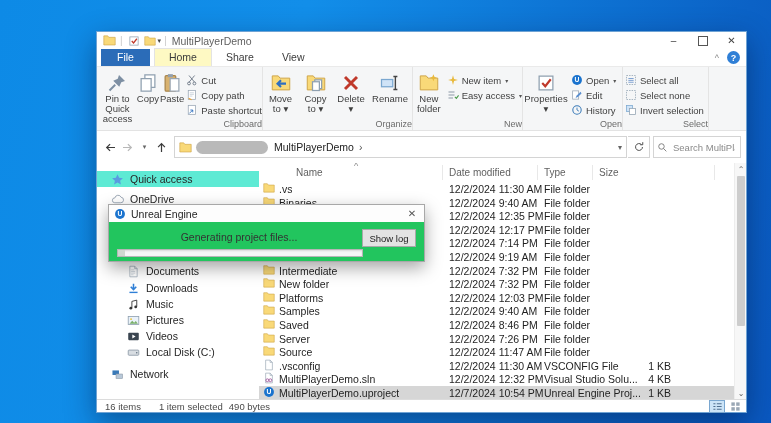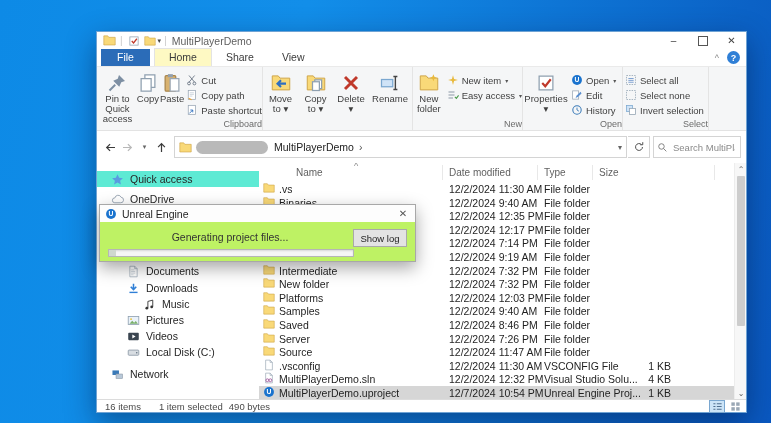--- a/index.html
+++ b/index.html
@@ -72,21 +72,21 @@
   .scrollbar{position:absolute;right:0;top:0;width:12px;bottom:0;background:#f7f7f7;border-left:1px solid #ededed;box-sizing:border-box;}
   .sb-arrow{position:absolute;left:0;width:12px;height:12px;display:flex;align-items:center;justify-content:center;color:#606060;font-size:8px;}
   .sb-thumb{position:absolute;left:2px;width:8px;background:#cdcdcd;border-radius:1px;}
   
   .statusbar{position:absolute;left:0;bottom:0;right:0;height:13px;background:#fff;border-top:1px solid #dcdcdc;display:flex;align-items:center;font-size:9.5px;color:#4a4a4a;padding-left:8px;box-sizing:border-box;}
   .statusbar .st{margin-right:18px;white-space:nowrap;}
   .viewtoggles{margin-left:auto;display:flex;gap:2px;padding-right:3px;}
   .vt{width:14px;height:11px;border:1px solid transparent;display:flex;align-items:center;justify-content:center;}
   .vt.active{background:#cce4f7;border-color:#7aa7d0;}
   
-  .dialog{position:absolute;left:99px;top:204px;width:317px;height:58px;background:#bef264;border:1px solid #a8a8a8;box-sizing:border-box;box-shadow:0 6px 16px rgba(0,0,0,.35);z-index:50;}
+  .dialog{position:absolute;left:108px;top:204px;width:317px;height:58px;background:#22c55e;border:1px solid #a8a8a8;box-sizing:border-box;box-shadow:0 6px 16px rgba(0,0,0,.35);z-index:50;}
   .dlg-title{position:absolute;left:0;top:0;right:0;height:17px;background:#fdfdfd;display:flex;align-items:center;padding-left:5px;gap:5px;font-size:10.5px;color:#1f1f1f;}
   .dlg-close{margin-left:auto;width:24px;height:17px;display:flex;align-items:center;justify-content:center;color:#555;font-size:10px;}
   .dlg-msg{position:absolute;left:10px;top:26px;width:240px;text-align:center;font-size:10.5px;color:#333;}
   .dlg-btn{position:absolute;right:8px;top:24px;width:54px;height:18px;background:#e3e3e3;border:1px solid #a9a9a9;font-size:9.5px;color:#222;font-family:"Liberation Sans",sans-serif;padding:0;}
   .dlg-progress{position:absolute;left:8px;top:44px;width:246px;height:8px;background:#f6f6f6;border:1px solid #b6b6b6;box-sizing:border-box;box-shadow:inset 0 1px 2px rgba(0,0,0,.12);}
   .dlg-progress-fill{height:100%;width:3%;background:#cfd8cf;}
 </style>
 </head>
 <body>
 
@@ -246,20 +246,21 @@
           <div class="bicon">
             <span class="icon">
               <svg width="20" height="20" viewBox="0 0 16 16">
                 <rect x="1.2" y="5.2" width="9" height="5.8" fill="#cfe3f7" stroke="#7aa7d0"></rect>
                 <path d="M12.3 2.8 v10.4 M10.7 2.8 h3.2 M10.7 13.2 h3.2" stroke="#444" stroke-width="1.1" fill="none"></path>
               </svg>
             </span>
           </div>
           <div class="blabel">Rename</div>
         </div>
+        <div class="glabel">Organize</div>
       </div>
       <div class="rgroup" style="width: 110px;">
         <div class="bigbtn" style="width: 38px;">
           <div class="bicon">
             <span class="icon">
               <svg width="20" height="20" viewBox="0 0 16 16">
                 <path d="M1 4 l0 -1.7 4.8 0 1.4 1.8 7.8 0 0 9.4 -14 0 z" fill="#f9d978" stroke="#cfa64a" stroke-width="0.8"></path>
                 <path d="M11.5 1 l0.8 2 2 .8 -2 .8 -.8 2 -.8 -2 -2 -.8 2 -.8z" fill="#e8b93d"></path>
               </svg>
             </span>
@@ -443,21 +444,21 @@
         </div>
         <div class="sbitem" style="top: 117px; padding-left: 30px;">
           <span class="icon">
             <svg width="13" height="13" viewBox="0 0 16 16">
               <path d="M8 2 v7 M4.6 5.8 L8 9.4 L11.4 5.8" stroke="#2f7fd6" stroke-width="1.9" fill="none"></path>
               <path d="M3 12.8 h10" stroke="#2f7fd6" stroke-width="1.7"></path>
             </svg>
           </span>
           <span>Downloads</span>
         </div>
-        <div class="sbitem" style="top: 133px; padding-left: 46px;">
+        <div class="sbitem" style="top: 133px; padding-left: 30px;">
           <span class="icon">
             <svg width="13" height="13" viewBox="0 0 16 16">
               <path d="M6 12.4 V4.2 l6 -1.6 V10.8" stroke="#333" stroke-width="1.1" fill="none"></path>
               <circle cx="4.7" cy="12.6" r="1.7" fill="#333"></circle>
               <circle cx="10.7" cy="11" r="1.7" fill="#333"></circle>
             </svg>
           </span>
           <span>Music</span>
         </div>
         <div class="sbitem" style="top: 149px; padding-left: 30px;">

